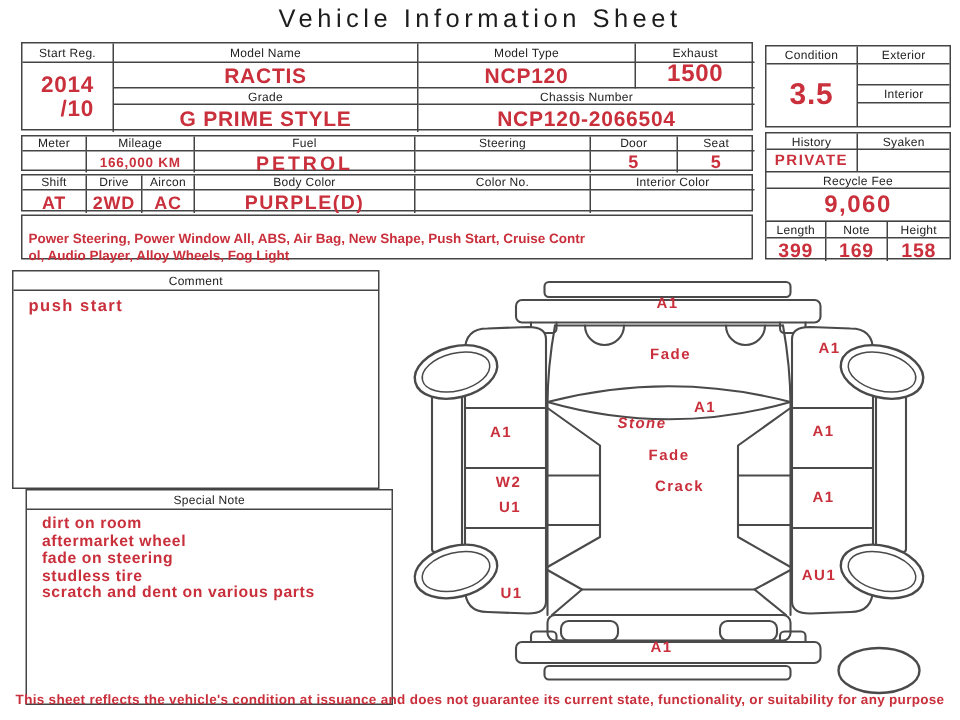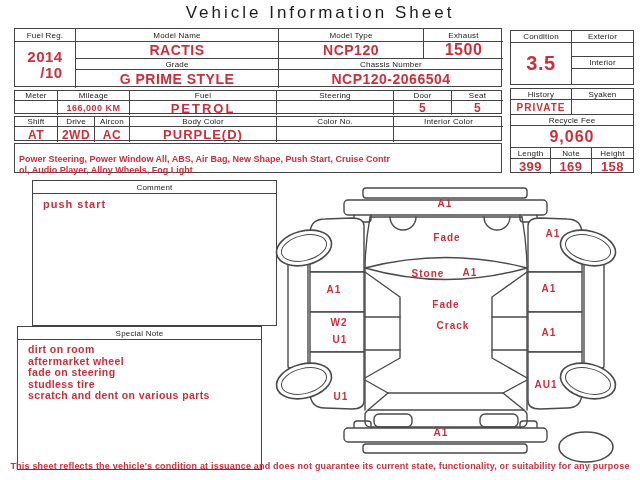--- a/index.html
+++ b/index.html
@@ -19,21 +19,21 @@
        font-size:10px;font-weight:bold;letter-spacing:1px;white-space:nowrap;}
   .notes div{color:#c9303c;font-weight:bold;font-size:10.5px;line-height:11.5px;letter-spacing:0.4px;}
   .pre{white-space:pre-line;}
 </style>
 </head>
 <body>
 
 <div class="title">Vehicle Information Sheet</div>
 
 <div class="box" style="left:14px;top:28px;width:488px;height:59px;">
-  <div class="cell hdr br bb" style="left:0;top:0;width:61px;height:13px;">Fuel Reg.</div>
+  <div class="cell hdr br bb" style="left:0;top:0;width:61px;height:13px;">Start Reg.</div>
   <div class="cell val br pre" style="left:0;top:13px;width:61px;height:46px;font-size:15px;line-height:16px;text-align:right;">2014
 /10</div>
 
   <div class="cell hdr br bb" style="left:61px;top:0;width:203px;height:13px;">Model Name</div>
   <div class="cell val br bb" style="left:61px;top:13px;width:203px;height:17px;font-size:14px;">RACTIS</div>
 
   <div class="cell hdr br bb" style="left:264px;top:0;width:145px;height:13px;">Model Type</div>
   <div class="cell val br bb" style="left:264px;top:13px;width:145px;height:17px;font-size:14px;">NCP120</div>
 
   <div class="cell hdr bb" style="left:409px;top:0;width:79px;height:13px;">Exhaust</div>
@@ -106,21 +106,21 @@
 
 <div class="box" style="left:510px;top:147px;width:124px;height:26px;">
   <div class="cell hdr br bb" style="left:0;top:0;width:40px;height:11px;">Length</div>
   <div class="cell val br" style="left:0;top:11px;width:40px;height:15px;font-size:13px;">399</div>
   <div class="cell hdr br bb" style="left:40px;top:0;width:41px;height:11px;">Note</div>
   <div class="cell val br" style="left:40px;top:11px;width:41px;height:15px;font-size:13px;">169</div>
   <div class="cell hdr bb" style="left:81px;top:0;width:41px;height:11px;">Height</div>
   <div class="cell val" style="left:81px;top:11px;width:41px;height:15px;font-size:13px;">158</div>
 </div>
 
-<div class="box" style="left:32px;top:180px;width:245px;height:146px;">
+<div class="box" style="left:8px;top:180px;width:245px;height:146px;">
   <div class="cell hdr bb" style="left:0;top:0;width:243px;height:13px;">Comment</div>
   <div class="abs" style="left:10px;top:17px;color:#c9303c;font-weight:bold;font-size:11px;letter-spacing:1px;">push start</div>
 </div>
 
 <div class="box" style="left:17px;top:326px;width:245px;height:144px;">
   <div class="cell hdr bb" style="left:0;top:0;width:243px;height:13px;">Special Note</div>
   <div class="abs notes" style="left:10px;top:17px;width:228px;">
     <div>dirt on room</div>
     <div>aftermarket wheel</div>
     <div>fade on steering</div>
@@ -187,21 +187,21 @@
       <rect x="344" y="428" width="203" height="14" rx="4" fill="#fff"></rect>
       <rect x="363" y="444" width="164" height="9" rx="3"></rect>
 
       <ellipse cx="586" cy="447" rx="27" ry="15" fill="#fff" stroke-width="1.6"></ellipse>
     </g>
   </svg>
   <div id="diagram-labels" class="abs" style="left:0;top:0;width:370px;height:297px;">
       <span class="dmg" style="left: 175px; top: 20px;">A1</span>
       <span class="dmg" style="left: 177px; top: 54px;">Fade</span>
       <span class="dmg" style="left: 283px; top: 50px;">A1</span>
-      <span class="dmg" style="left: 158px; top: 90px;">Stone</span>
+      <span class="dmg" style="left: 158px; top: 100px; font-style: italic;">Stone</span>
       <span class="dmg" style="left: 200px; top: 89px;">A1</span>
       <span class="dmg" style="left: 64px; top: 106px;">A1</span>
       <span class="dmg" style="left: 279px; top: 105px;">A1</span>
       <span class="dmg" style="left: 176px; top: 121px;">Fade</span>
       <span class="dmg" style="left: 69px; top: 139px;">W2</span>
       <span class="dmg" style="left: 183px; top: 142px;">Crack</span>
       <span class="dmg" style="left: 279px; top: 149px;">A1</span>
       <span class="dmg" style="left: 70px; top: 156px;">U1</span>
       <span class="dmg" style="left: 276px; top: 201px;">AU1</span>
       <span class="dmg" style="left: 71px; top: 213px;">U1</span>

